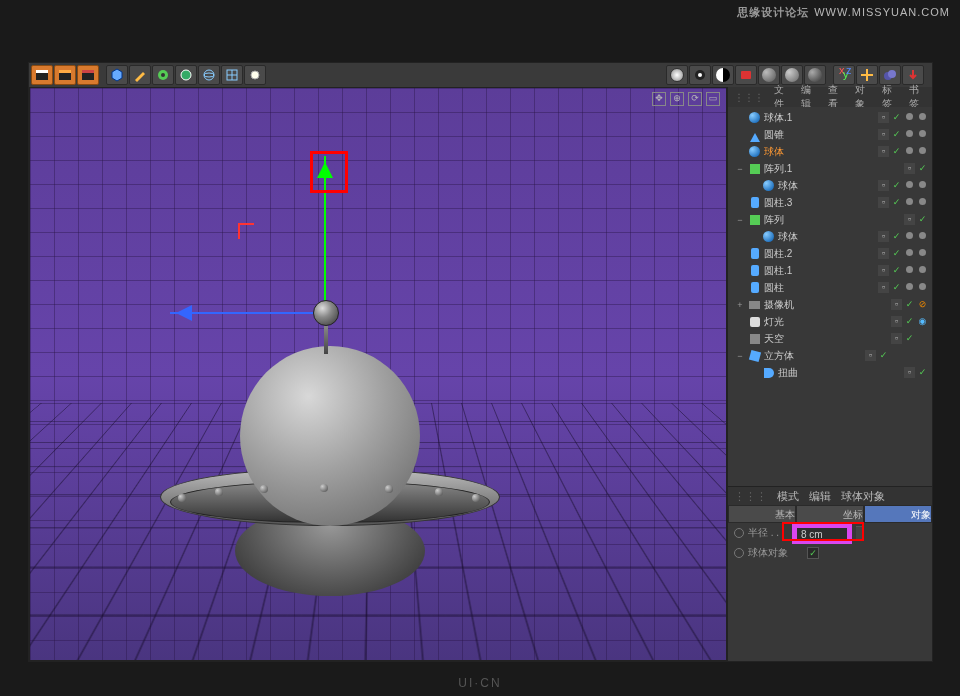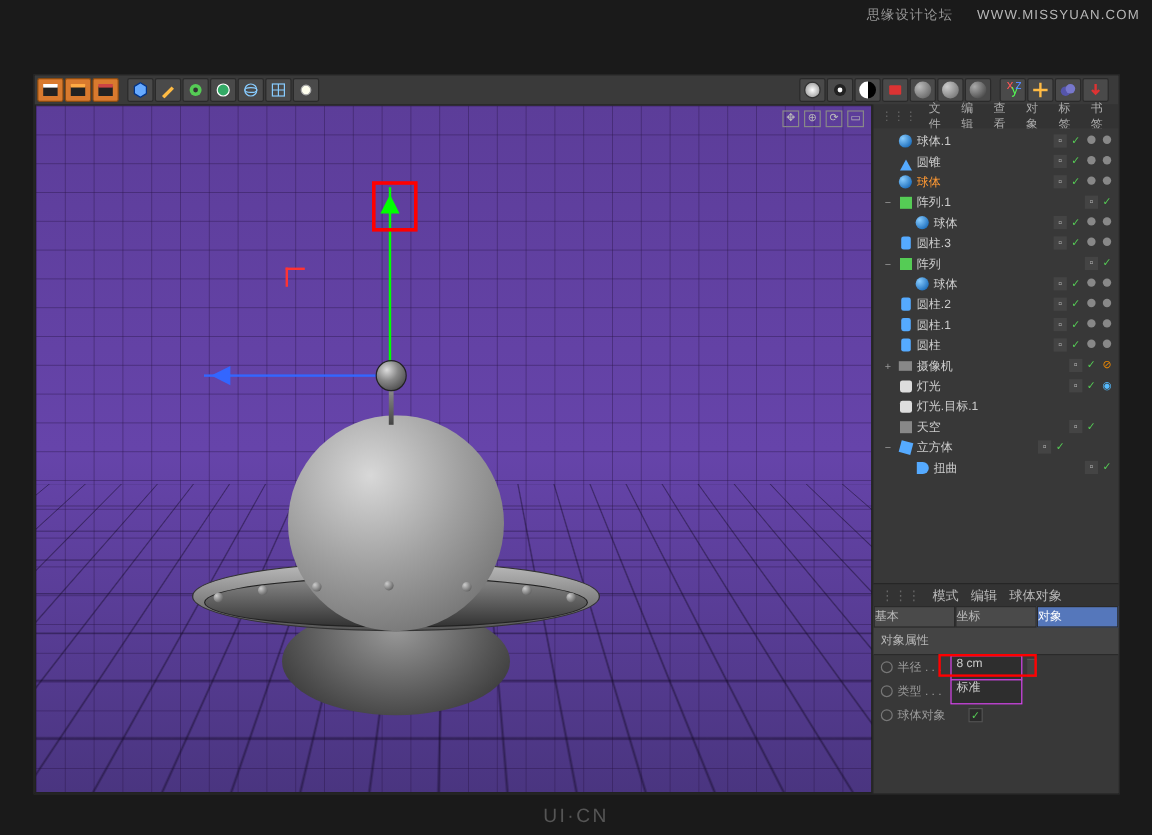--- a/index.html
+++ b/index.html
@@ -43,32 +43,32 @@
 .orow .nm{flex:1;font-size:10px;color:#ccc;overflow:hidden;white-space:nowrap}
 .orow.sel .nm{color:#ff9933}
 .orow .flags{display:flex;gap:2px;margin-right:4px}
 .orow .flags i{width:11px;height:11px;font-size:9px;text-align:center;font-style:normal}
 .chk{color:#5c5}
 .dot-g{width:7px;height:7px;border-radius:50%;background:#888;display:inline-block}
 .attr{height:175px;background:#383838;border-top:1px solid #222}
 .attr-tabs{display:flex;height:18px;background:#333;align-items:center;padding:0 6px;gap:10px}
 .attr-header{padding:4px 6px;display:flex;align-items:center;gap:6px;font-size:10px}
 .attr-subtabs{display:flex;height:18px}
-.attr-subtabs div{flex:1;text-align:left;line-height:18px;background:#4a4a4a;border:1px solid #2a2a2a;font-size:10px}
+.attr-subtabs div{flex:1;text-align:right;line-height:18px;background:#4a4a4a;border:1px solid #2a2a2a;font-size:10px}
 .attr-subtabs div.active{background:#5577bb;color:#fff}
 .attr-section{padding:4px 6px;font-size:10px;background:#444;border-bottom:1px solid #2a2a2a}
 .attr-row{display:flex;align-items:center;height:20px;padding:0 6px;gap:4px}
 .attr-row .radio{width:10px;height:10px;border:1px solid #777;border-radius:50%}
 .attr-row .lbl{width:40px;font-size:10px;color:#999}
-.attr-row .field{width:60px;height:21px;background:#2e2e2e;border:1px solid #d946ef;padding:0 4px;font-size:10px;line-height:13px;color:#ccc;position:relative}
+.attr-row .field{width:60px;height:21px;background:#2e2e2e;border:5px solid #d946ef;padding:0 4px;font-size:10px;line-height:13px;color:#ccc;position:relative}
 .attr-row .spinner{width:8px;height:15px;background:#444;border:1px solid #555;border-left:none}
 .redbox2{position:absolute;border:2px solid #ff0000}
 .watermark{position:absolute;top:4px;right:10px;font-size:13px;color:#666;letter-spacing:1px}
-.watermark b{color:#999;font-weight:normal;margin-right:20px}
-.footer-logo{position:absolute;bottom:6px;left:50%;transform:translateX(-50%);color:#555;font-size:16px;letter-spacing:2px}
+.watermark b{color:#999;font-weight:bold;margin-right:5px}
+.footer-logo{position:absolute;bottom:6px;left:50%;transform:translateX(-50%);color:#555;font-size:12px;letter-spacing:2px}
 .sphere-ico{width:11px;height:11px;border-radius:50%;background:radial-gradient(circle at 30% 30%,#8cf,#05a)}
 .cone-ico{width:0;height:0;border:5px solid transparent;border-bottom:9px solid #5af}
 .cube-ico{width:10px;height:10px;background:#5af;transform:rotate(15deg)}
 .cyl-ico{width:8px;height:11px;background:#5af;border-radius:2px}
 .arr-ico{width:10px;height:10px;background:#5c5}
 .cam-ico{width:11px;height:8px;background:#888;position:relative}
 .light-ico{width:10px;height:10px;background:#ddd;border-radius:2px}
 .sky-ico{width:10px;height:10px;background:#888}
 .bend-ico{width:10px;height:10px;background:#5af;border-radius:0 5px 5px 0}
 .mat{width:11px;height:11px;border-radius:50%}
@@ -414,29 +414,20 @@
             <span class="flags">
               <i style="background:#444">▫</i>
               <i class="chk">✓</i>
               <i style="color:#5bf">◉</i>
             </span>
           </div>
           <div class="orow">
             <span class="ind" style="width:0px"></span>
             <span class="exp"></span>
             <span class="ico">
-              <span class="light-ico"></span>
-            </span>
-            <span class="nm">灯光.目标.1</span>
-            <span class="flags"></span>
-          </div>
-          <div class="orow">
-            <span class="ind" style="width:0px"></span>
-            <span class="exp"></span>
-            <span class="ico">
               <span class="sky-ico"></span>
             </span>
             <span class="nm">天空</span>
             <span class="flags">
               <i style="background:#444">▫</i>
               <i class="chk">✓</i>
               <i><span class="mat" style="background:radial-gradient(circle at 30% 30%,#fff,#555)"></span></i>
             </span>
           </div>
           <div class="orow">
@@ -473,36 +464,30 @@
           <span style="color:#666">⋮⋮⋮</span>
           <span>模式</span>
             <span>编辑</span>
             <span>球体对象</span>
         </div>
         <div class="attr-subtabs">
           <div>基本</div>
           <div>坐标</div>
           <div class="active">对象</div>
         </div>
-        <div class="attr-section">对象属性</div>
         <div id="attr-rows">
             <div class="attr-row" style="position: relative;">
               <span class="radio"></span>
               <span class="lbl">半径 . . .</span>
               <span class="field">8 cm</span>
               <span class="spinner"></span>
               <div class="redbox2" style="left: 54px; top: -1px; width: 82px; height: 19px;"></div>
             </div>
             <div class="attr-row">
               <span class="radio"></span>
-              <span class="lbl">类型 . . .</span>
-              <span class="field">标准</span>
-            </div>
-            <div class="attr-row">
-              <span class="radio"></span>
               <span class="lbl" style="width:55px">球体对象</span>
               <span style="width:12px;height:12px;background:#2a2a2a;border:1px solid #555;color:#5c5;font-size:9px;text-align:center">✓</span>
             </div>
           </div>
       </div>
     </div>
   </div>
 </div>
 
 <div class="footer-logo">UI·CN</div>

